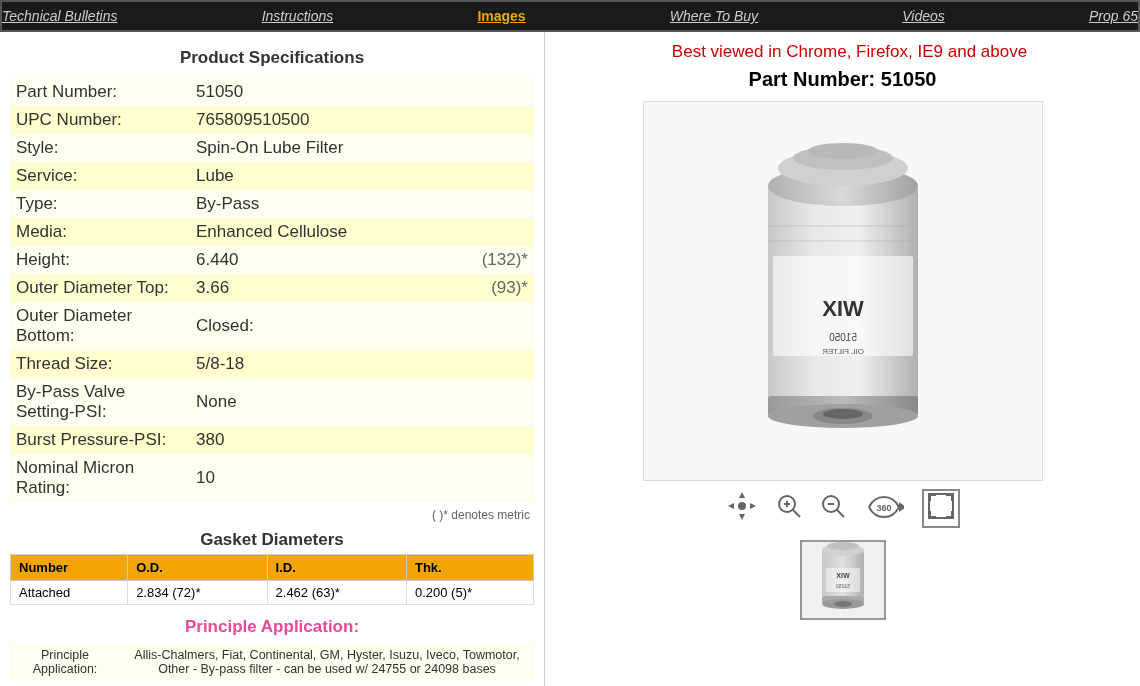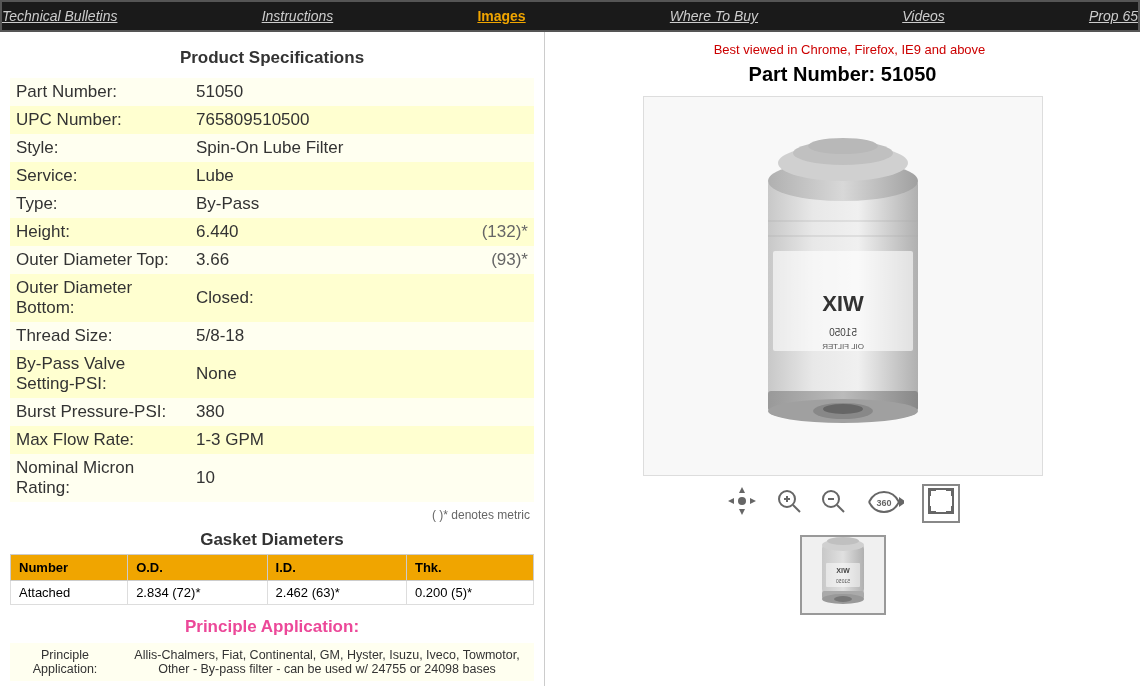--- a/index.html
+++ b/index.html
@@ -150,21 +150,21 @@
     .right-panel {
       flex: 1;
       padding: 10px 14px;
       display: flex;
       flex-direction: column;
       align-items: center;
     }
 
     .browser-note {
       color: #cc0000;
-      font-size: 13px;
+      font-size: 17px;
       text-align: center;
       margin-bottom: 6px;
       padding-left: 14px;
     }
 
     .part-number-title {
       font-size: 20px;
       font-weight: bold;
       color: #000;
       margin-bottom: 10px;
@@ -268,20 +268,25 @@
           <td>Service:</td>
           <td>Lube</td>
           <td></td>
         </tr>
         <tr>
           <td>Type:</td>
           <td>By-Pass</td>
           <td></td>
         </tr>
         <tr>
+          <td>Media:</td>
+          <td>Enhanced Cellulose</td>
+          <td></td>
+        </tr>
+        <tr>
           <td>Height:</td>
           <td>6.440</td>
           <td>(132)*</td>
         </tr>
         <tr>
           <td>Outer Diameter Top:</td>
           <td>3.66</td>
           <td>(93)*</td>
         </tr>
         <tr>
@@ -295,25 +300,20 @@
           <td></td>
         </tr>
         <tr>
           <td>By-Pass Valve Setting-PSI:</td>
           <td>None</td>
           <td></td>
         </tr>
         <tr>
           <td>Burst Pressure-PSI:</td>
           <td>380</td>
-          <td></td>
-        </tr>
-        <tr>
-          <td>Max Flow Rate:</td>
-          <td>1-3 GPM</td>
           <td></td>
         </tr>
         <tr>
           <td>Nominal Micron Rating:</td>
           <td>10</td>
           <td></td>
         </tr>
       </tbody>
     </table>
 

